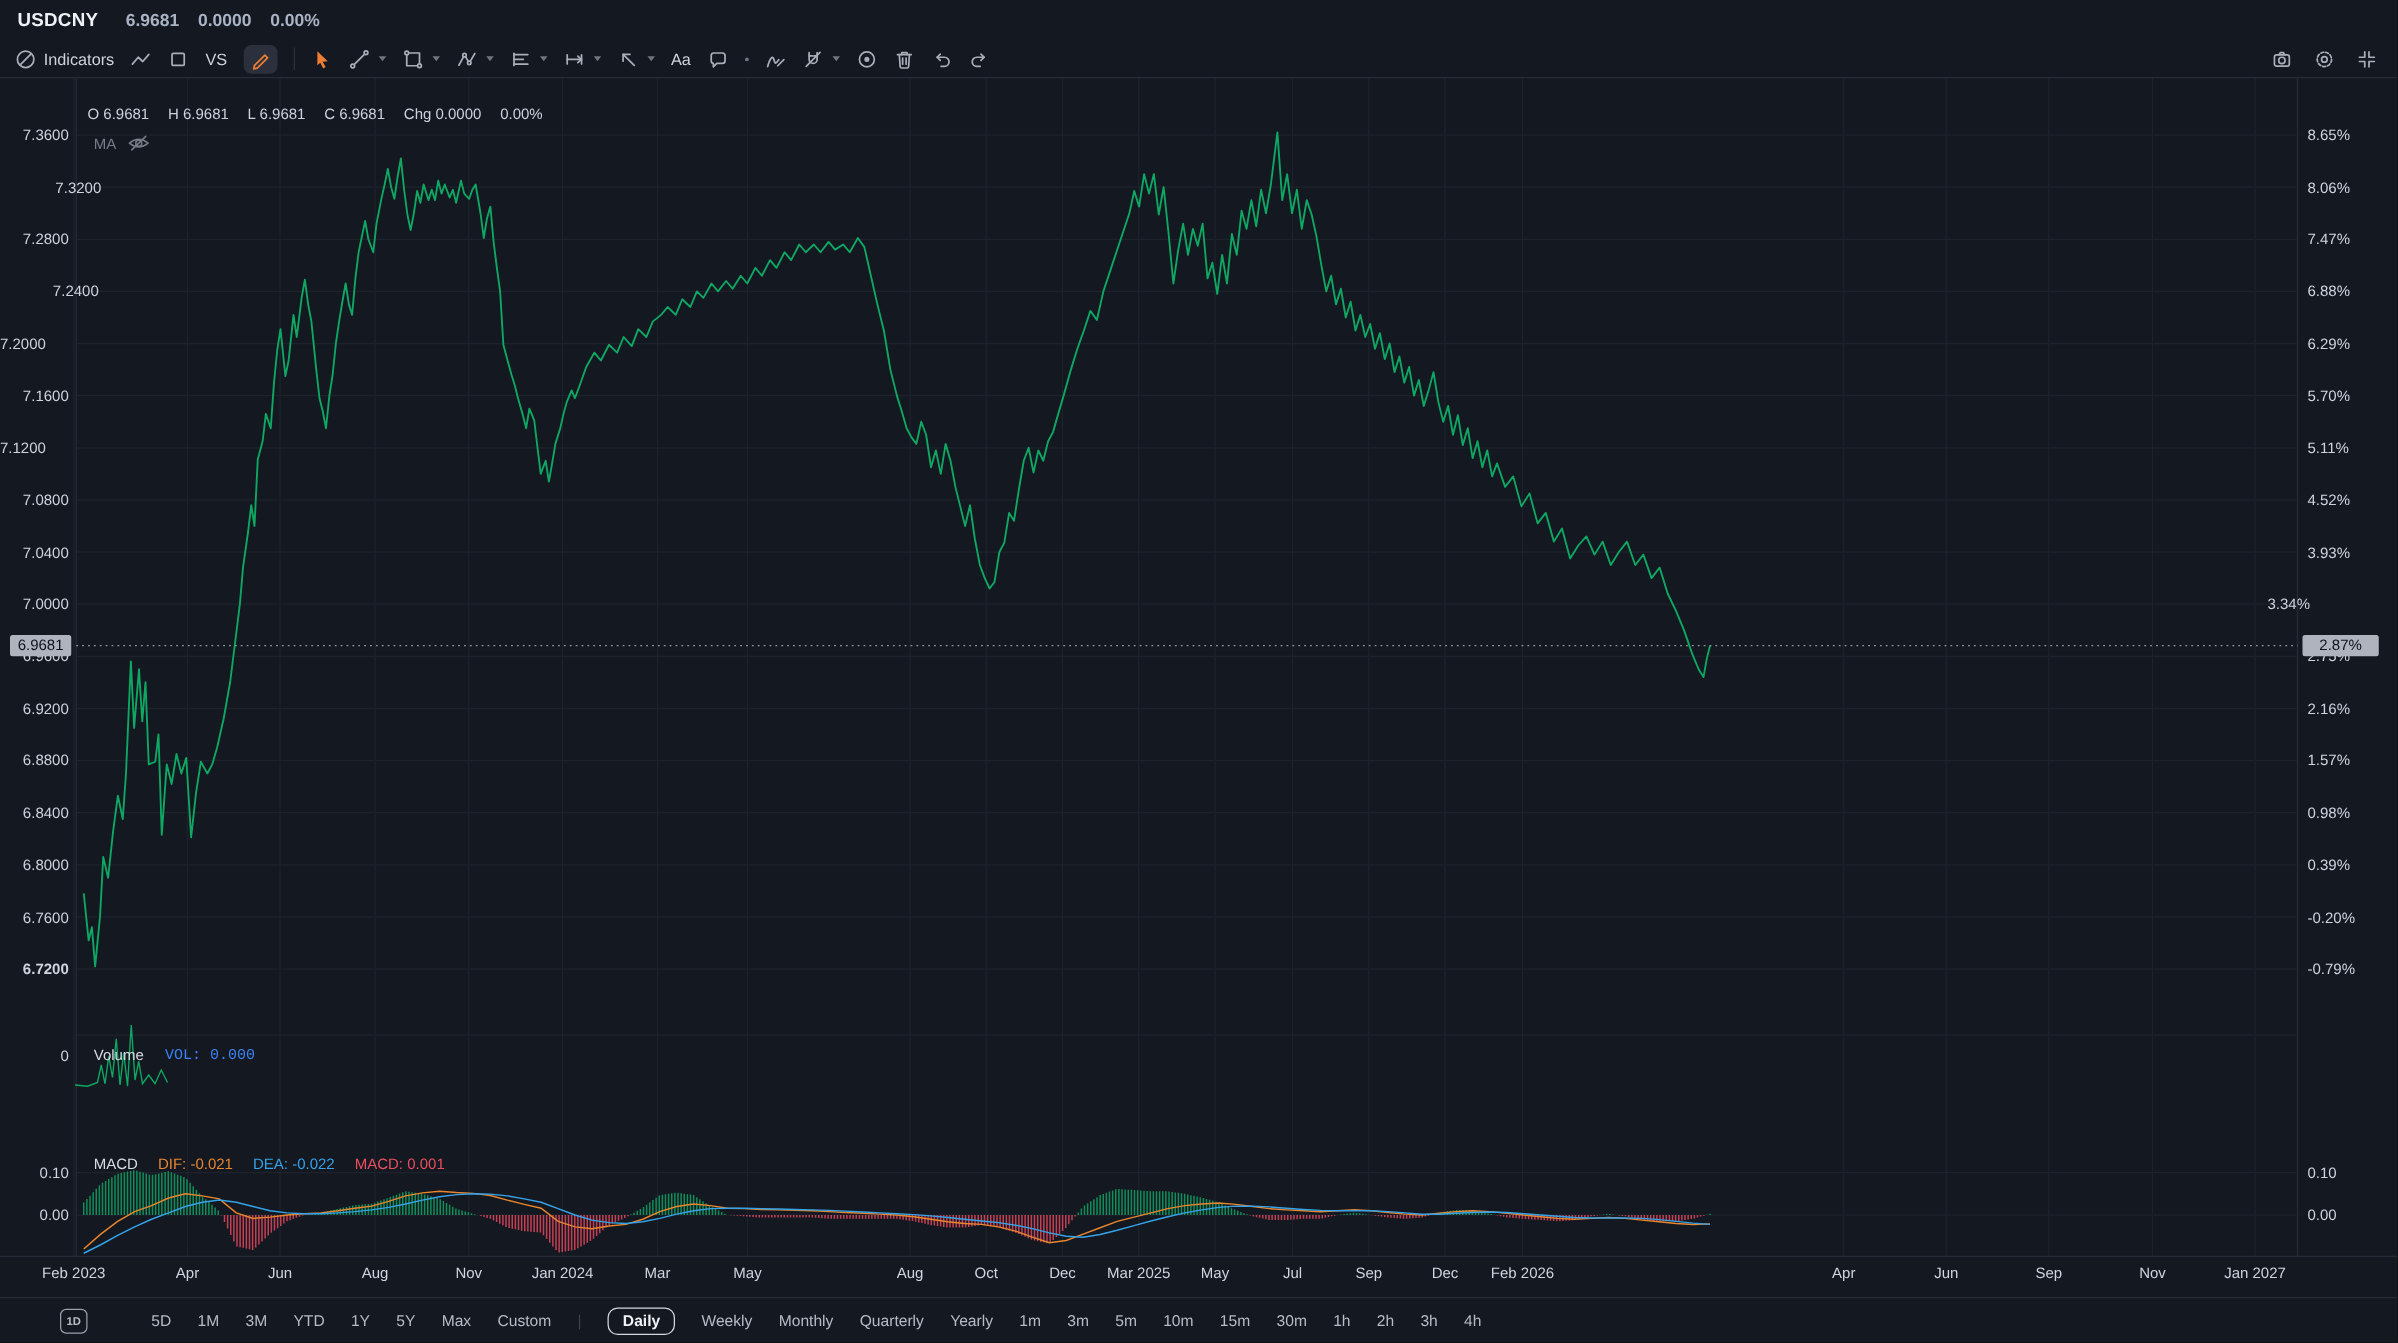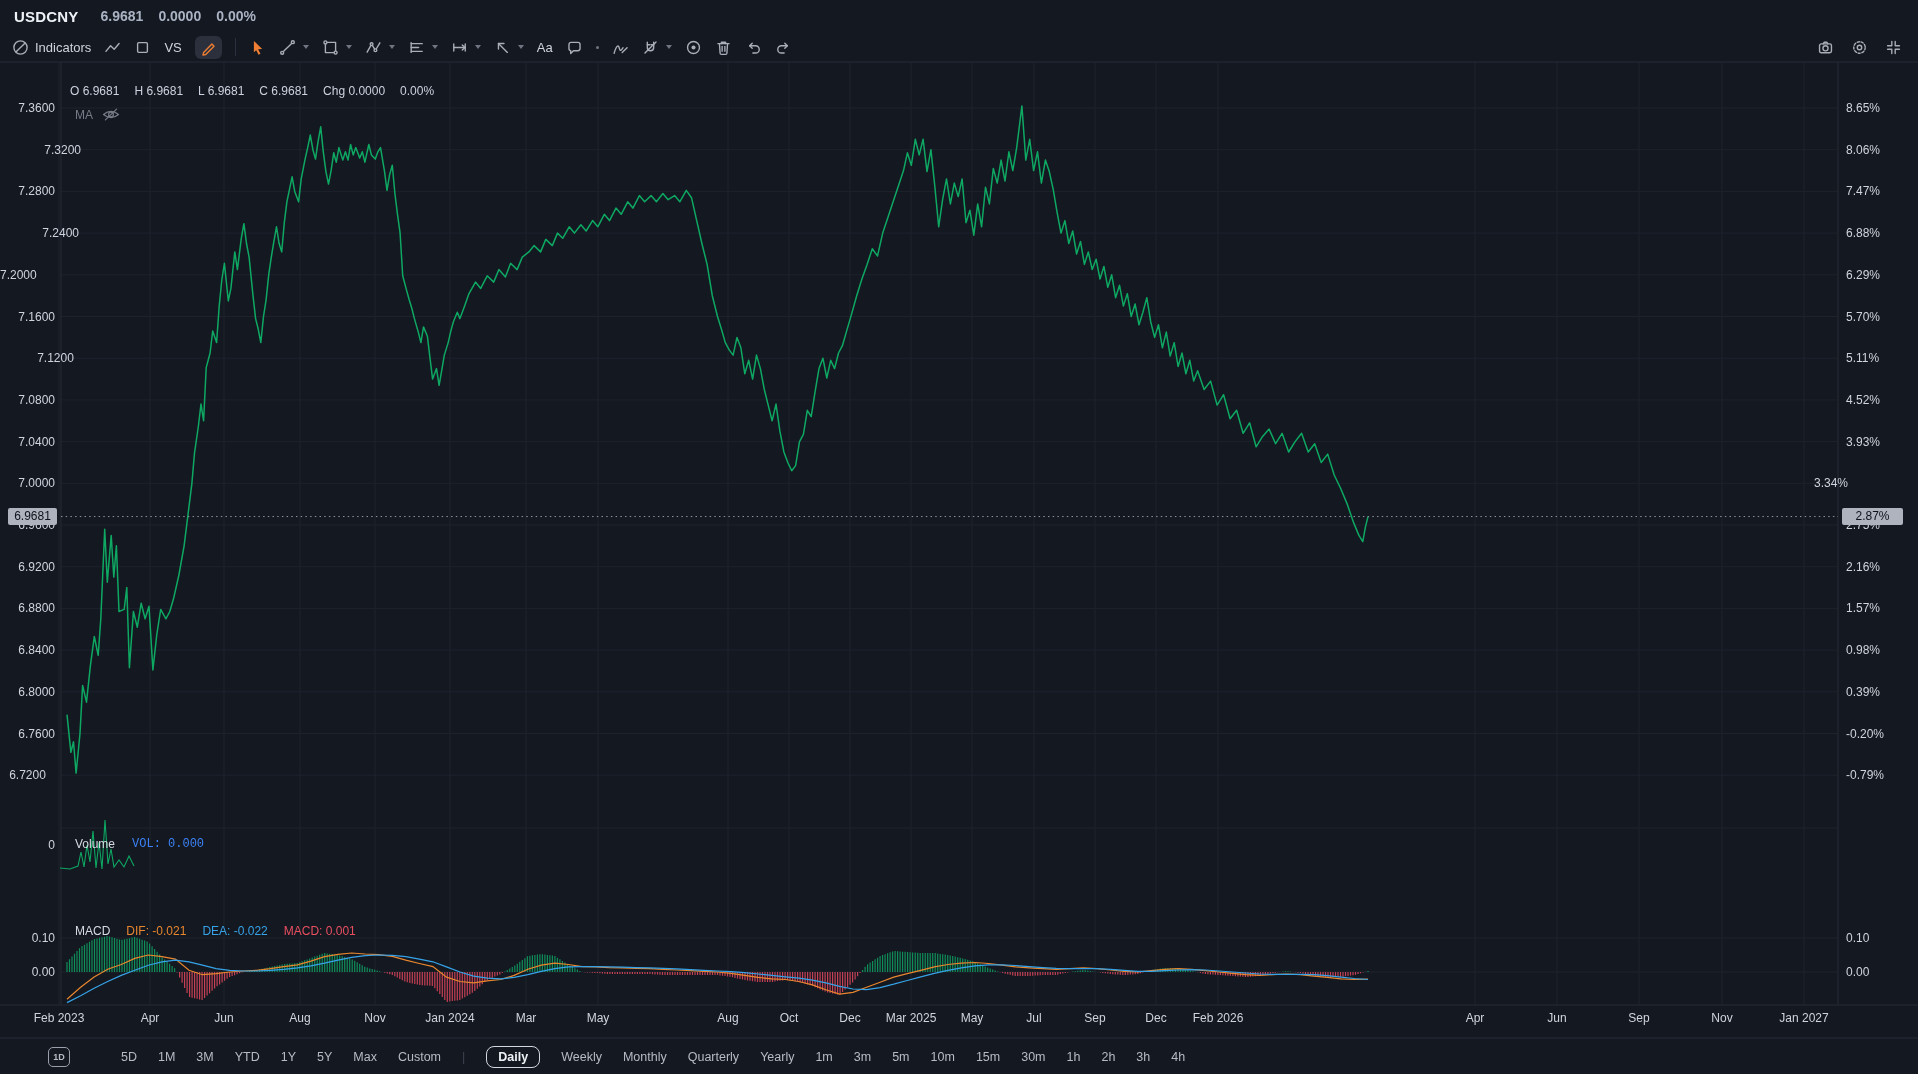--- a/index.html
+++ b/index.html
@@ -332,31 +332,31 @@
         <span class="bb-item">4h</span>
       </span>
   </div>
 
 <div class="lbl" style="top: 100px; left: 0px; width: 55px; text-align: right;">7.3600</div>
     <div class="lbl" style="top: 141.7px; left: 0px; width: 55px; text-align: right; margin-left: 26px;">7.3200</div>
     <div class="lbl" style="top: 183.4px; left: 0px; width: 55px; text-align: right;">7.2800</div>
     <div class="lbl" style="top: 225.1px; left: 0px; width: 55px; text-align: right; margin-left: 24px;">7.2400</div>
     <div class="lbl" style="top: 266.8px; left: 0px; width: 55px; ">7.2000</div>
     <div class="lbl" style="top: 308.5px; left: 0px; width: 55px; text-align: right;">7.1600</div>
-    <div class="lbl" style="top: 350.2px; left: 0px; width: 55px; text-align: center; padding-left: 28px;">7.1200</div>
+    <div class="lbl" style="top: 350.2px; left: 0px; width: 55px; text-align: left;">7.1200</div>
     <div class="lbl" style="top: 391.9px; left: 0px; width: 55px; text-align: right;">7.0800</div>
     <div class="lbl" style="top: 433.6px; left: 0px; width: 55px; text-align: right;">7.0400</div>
     <div class="lbl" style="top: 475.3px; left: 0px; width: 55px; text-align: right;">7.0000</div>
     <div class="lbl" style="top: 517px; left: 0px; width: 55px; text-align: right;">6.9600</div>
     <div class="lbl" style="top: 558.7px; left: 0px; width: 55px; text-align: right;">6.9200</div>
     <div class="lbl" style="top: 600.4px; left: 0px; width: 55px; text-align: right;">6.8800</div>
     <div class="lbl" style="top: 642.1px; left: 0px; width: 55px; text-align: right;">6.8400</div>
     <div class="lbl" style="top: 683.8px; left: 0px; width: 55px; text-align: right;">6.8000</div>
     <div class="lbl" style="top: 725.5px; left: 0px; width: 55px; text-align: right;">6.7600</div>
-    <div class="lbl" style="top: 767.2px; left: 0px; width: 55px; text-align: center;">6.7200</div>
+    <div class="lbl" style="top: 767.2px; left: 0px; width: 55px; text-align: right; font-weight: bold;">6.7200</div>
     <div class="lbl" style="top: 100px; left: 1846px;">8.65%</div>
     <div class="lbl" style="top: 141.7px; left: 1846px;">8.06%</div>
     <div class="lbl" style="top: 183.4px; left: 1846px;">7.47%</div>
     <div class="lbl" style="top: 225.1px; left: 1846px;">6.88%</div>
     <div class="lbl" style="top: 266.8px; left: 1846px;">6.29%</div>
     <div class="lbl" style="top: 308.5px; left: 1846px;">5.70%</div>
     <div class="lbl" style="top: 350.2px; left: 1846px;">5.11%</div>
     <div class="lbl" style="top: 391.9px; left: 1846px;">4.52%</div>
     <div class="lbl" style="top: 433.6px; left: 1846px;">3.93%</div>
     <div class="lbl" style="top: 475.3px; left: 1791px; margin-left: 23px;">3.34%</div>

